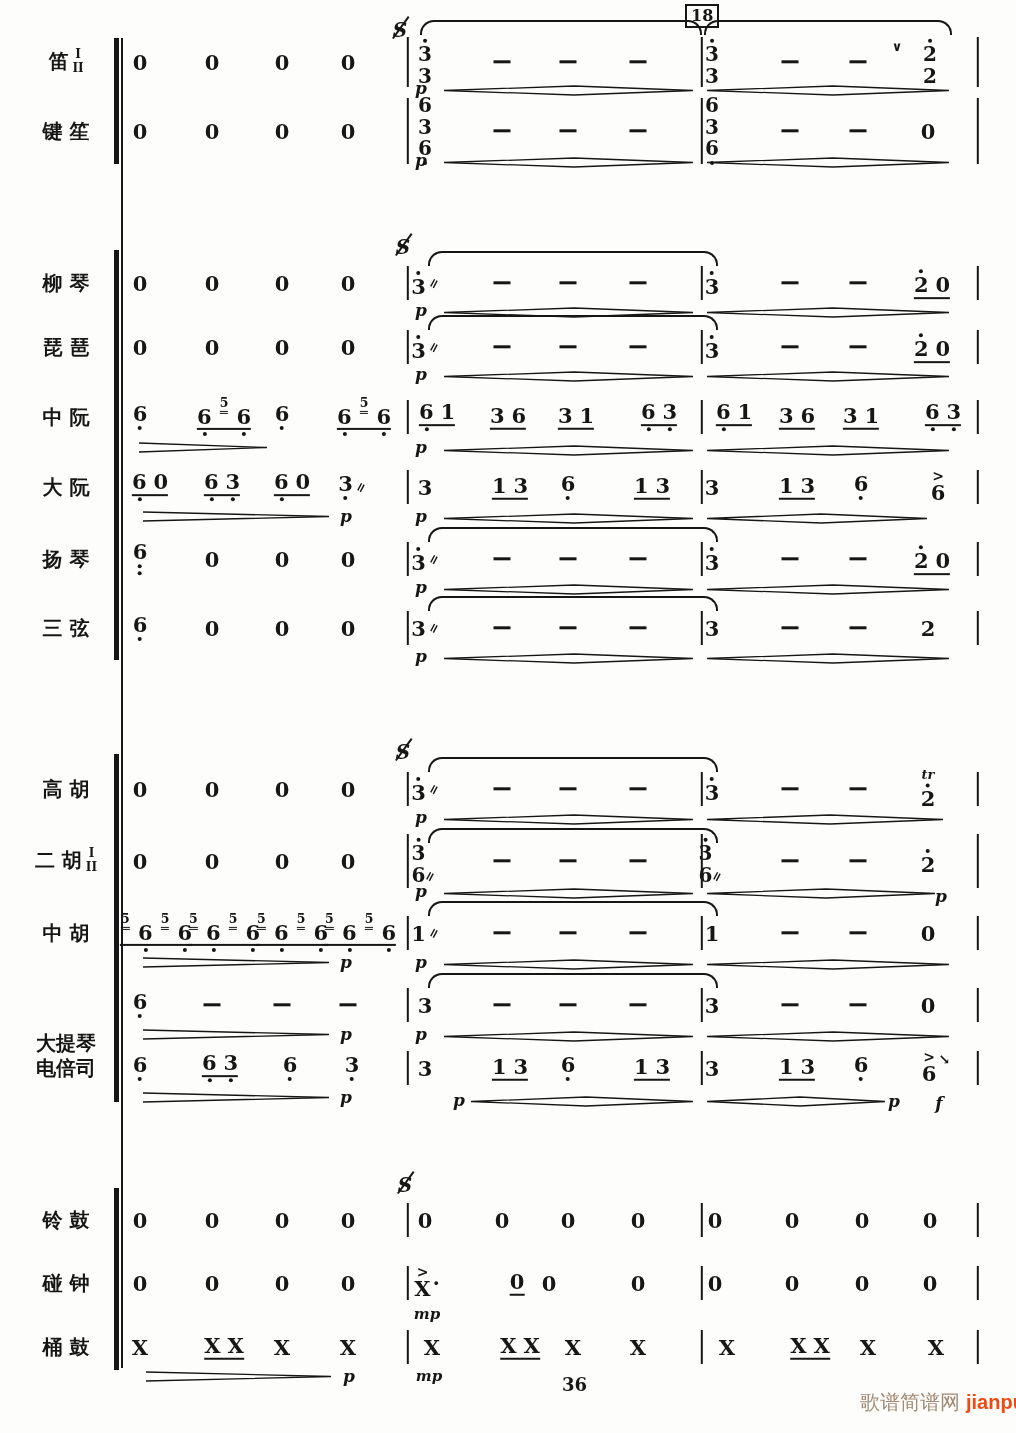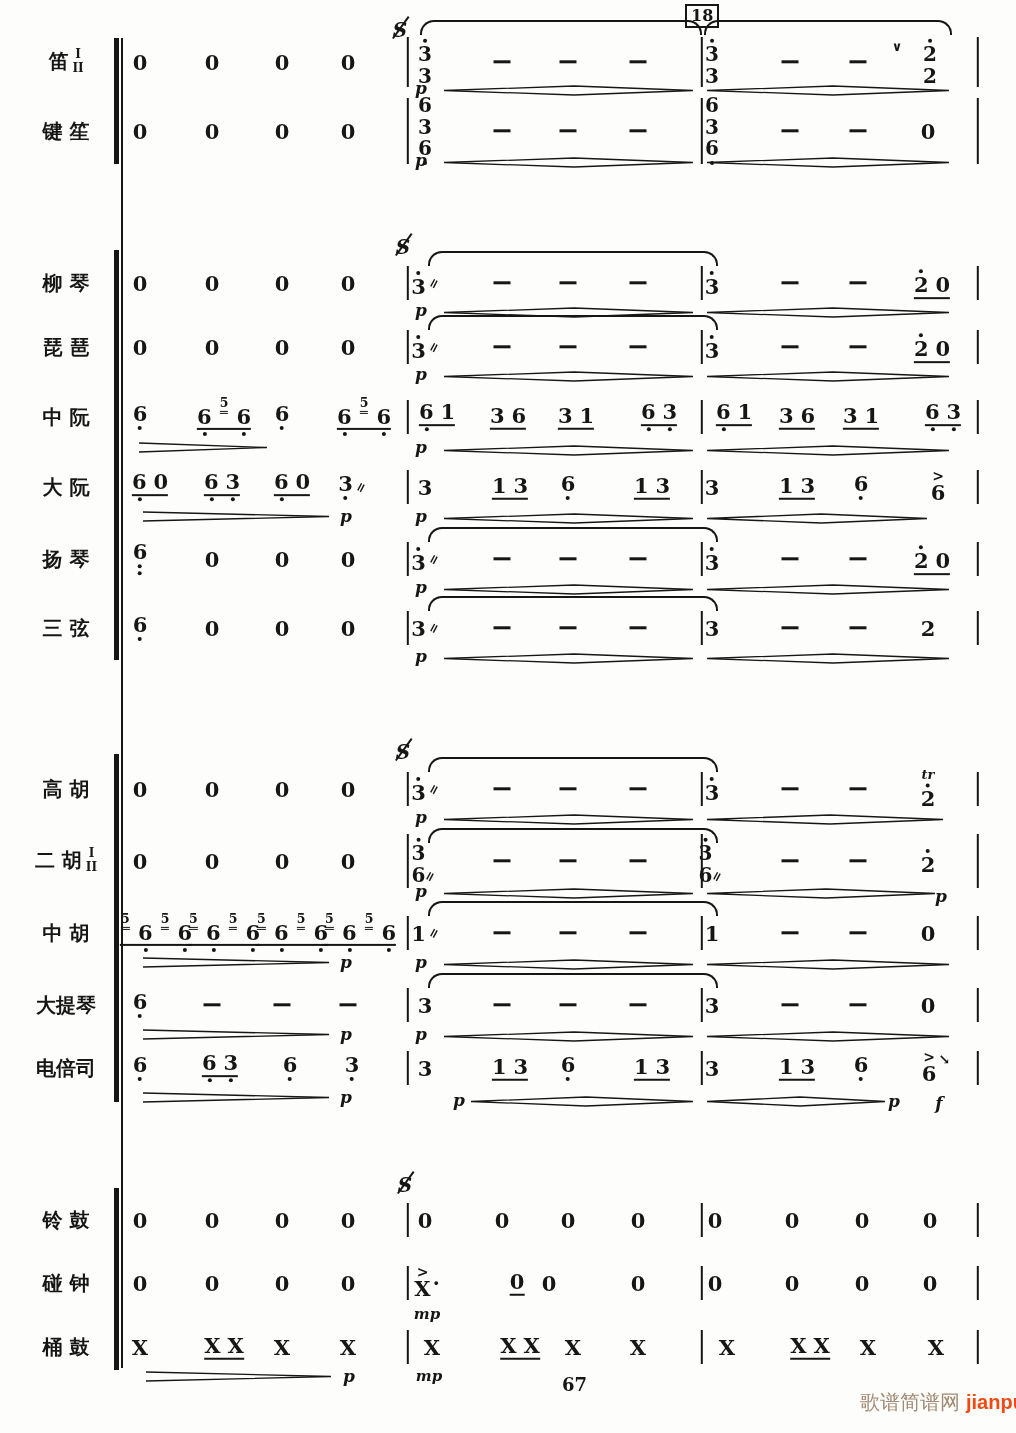--- a/index.html
+++ b/index.html
@@ -48,21 +48,21 @@
   .wm{position:absolute;left:860px;top:1389px;font-size:20px;white-space:nowrap;
       font-family:"Liberation Sans","DejaVu Sans",sans-serif;}
   .wm .site{color:#a28a74;}
   .wm .dom{color:#f04a12;font-weight:700;margin-left:6px;}
 </style>
 </head>
 <body>
 
 <div class="page" style="background: rgb(253, 253, 251);">
   <div class="rehearsal">18</div>
-  <div class="pagenum">67</div>
+  <div class="pagenum">36</div>
   <div class="wm">
     <span class="site" style="color: rgb(162, 138, 116);">歌谱简谱网</span><span class="dom" style="color: rgb(240, 74, 18);">jianpu.cn</span>
   </div>
   <div id="score">
       <div class="sysline" style="left: 121px; top: 38px; height: 1330px;"></div>
       <div class="gbar" style="left: 114px; top: 38px; height: 126px;"></div>
       <div class="gbar" style="left: 114px; top: 250px; height: 410px;"></div>
       <div class="gbar" style="left: 114px; top: 754px; height: 348px;"></div>
       <div class="gbar" style="left: 114px; top: 1188px; height: 182px;"></div>
       <div class="label" style="top: 62px;"><span>笛</span><span class="sub"><span>I</span><span>II</span></span></div>
@@ -1130,21 +1130,21 @@
         <path d="M1 1 L187 5.5 M1 10 L187 5.5" fill="none" stroke="#161616" stroke-width="1.3"></path>
       </svg>
       <svg width="251" height="11" class="hp" style="left: 443px; top: 958.5px;">
         <path d="M1 5.5 L131 1 L250 5.5 M1 5.5 L131 10 L250 5.5" fill="none" stroke="#161616" stroke-width="1.3"></path>
       </svg>
       <svg width="244" height="11" class="hp" style="left: 706px; top: 958.5px;">
         <path d="M1 5.5 L127 1 L243 5.5 M1 5.5 L127 10 L243 5.5" fill="none" stroke="#161616" stroke-width="1.3"></path>
       </svg>
       <span class="dyn" style="left: 346px; top: 962px;">p</span>
       <span class="dyn" style="left: 421px; top: 962px;">p</span>
-      <div class="label" style="top: 1005px;"><span>大提琴</span></div>
+      <div class="label" style="top: 1043px;"><span>大提琴</span></div>
       <div class="bar" style="left: 408px; top: 1005px; height: 34px;"></div>
       <div class="bar" style="left: 702px; top: 1005px; height: 34px;"></div>
       <div class="bar" style="left: 978px; top: 1005px; height: 34px;"></div>
       <span class="tok" style="left: 140px; top: 1005px;">
         <span class="ncol">
           <b class="digit">6</b>
           <i class="odot"></i>
         </span>
       </span>
       <span class="tok" style="left: 212px; top: 1005px;">

